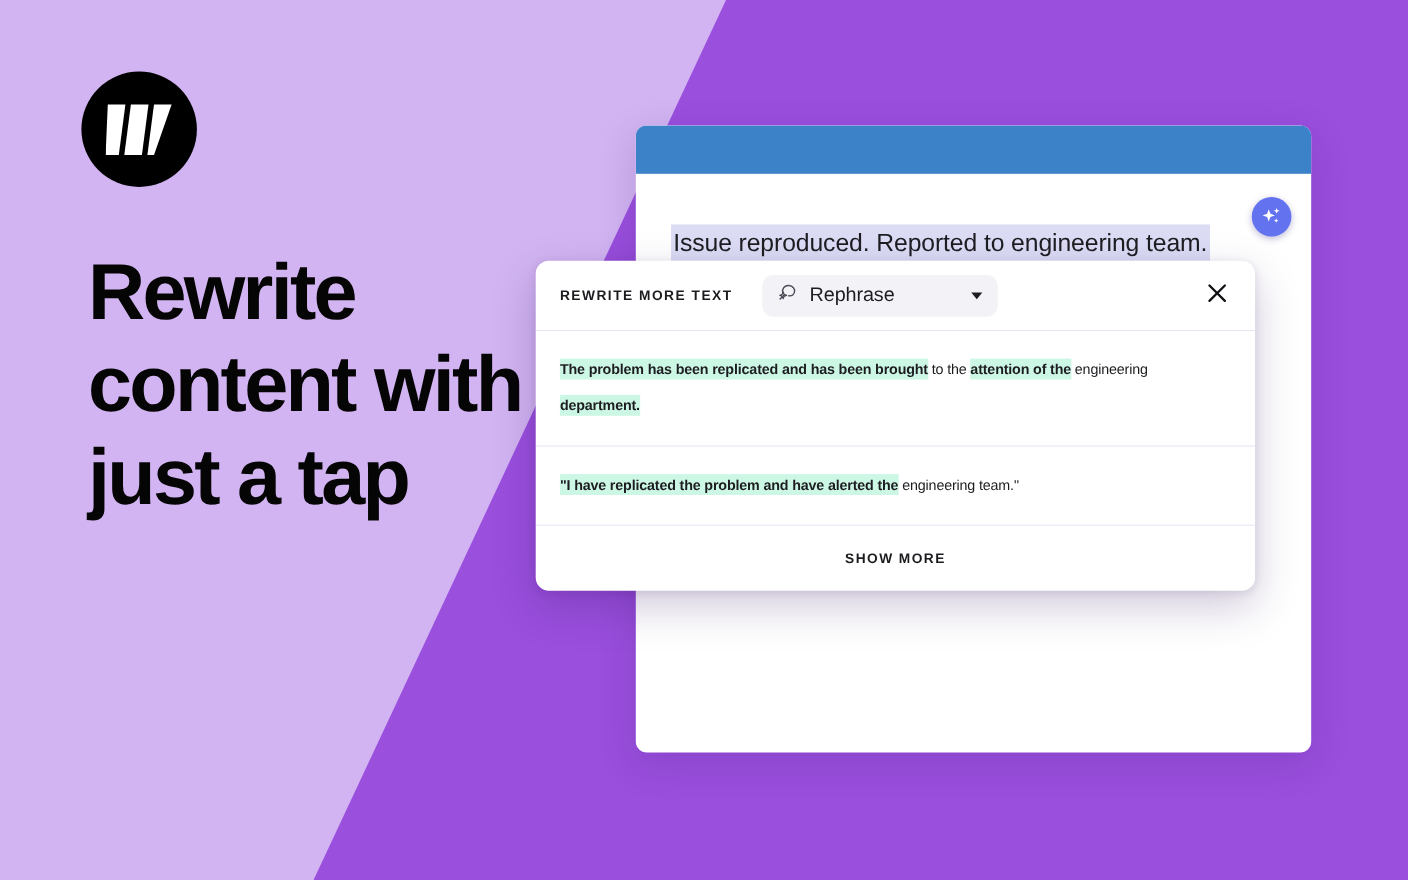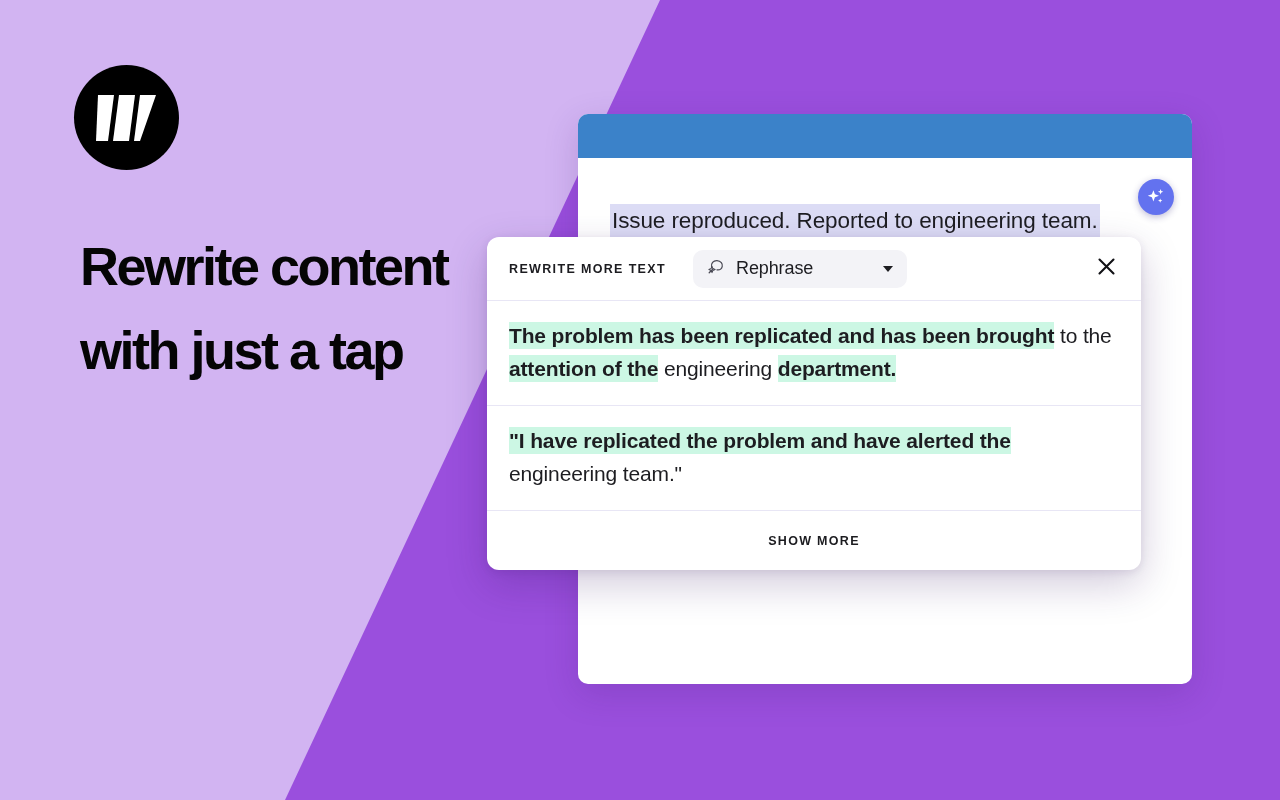--- a/index.html
+++ b/index.html
@@ -69,21 +69,21 @@
     width:105px; height:105px; border-radius:50%;
     background:#000000;
     display:flex; align-items:center; justify-content:center;
   }
   .logo svg { display:block; }
 
   
   .headline {
     position:absolute; left:80px; top:224px;
     width:420px;
-    font-size:54px;
+    font-size:72px;
     line-height:84px;
     font-weight:700;
     letter-spacing:-2.5px;
     color:#050505;
   }
 
   
   .popup {
     position:absolute; left:487px; top:237px;
     width:654px;
@@ -136,21 +136,21 @@
     cursor:pointer;
   }
 
   
   .suggestion {
     padding:18px 22px 20px 22px;
     border-top:1px solid #e8e6f5;
     cursor:pointer;
   }
   .suggestion .text {
-    font-size:21px;
+    font-size:13px;
     line-height:33px;
     color:#1d1d21;
     letter-spacing:-0.15px;
   }
   .seg {
     box-decoration-break:clone;
     -webkit-box-decoration-break:clone;
   }
   .seg.hl {
     background:#ccf7e4;

